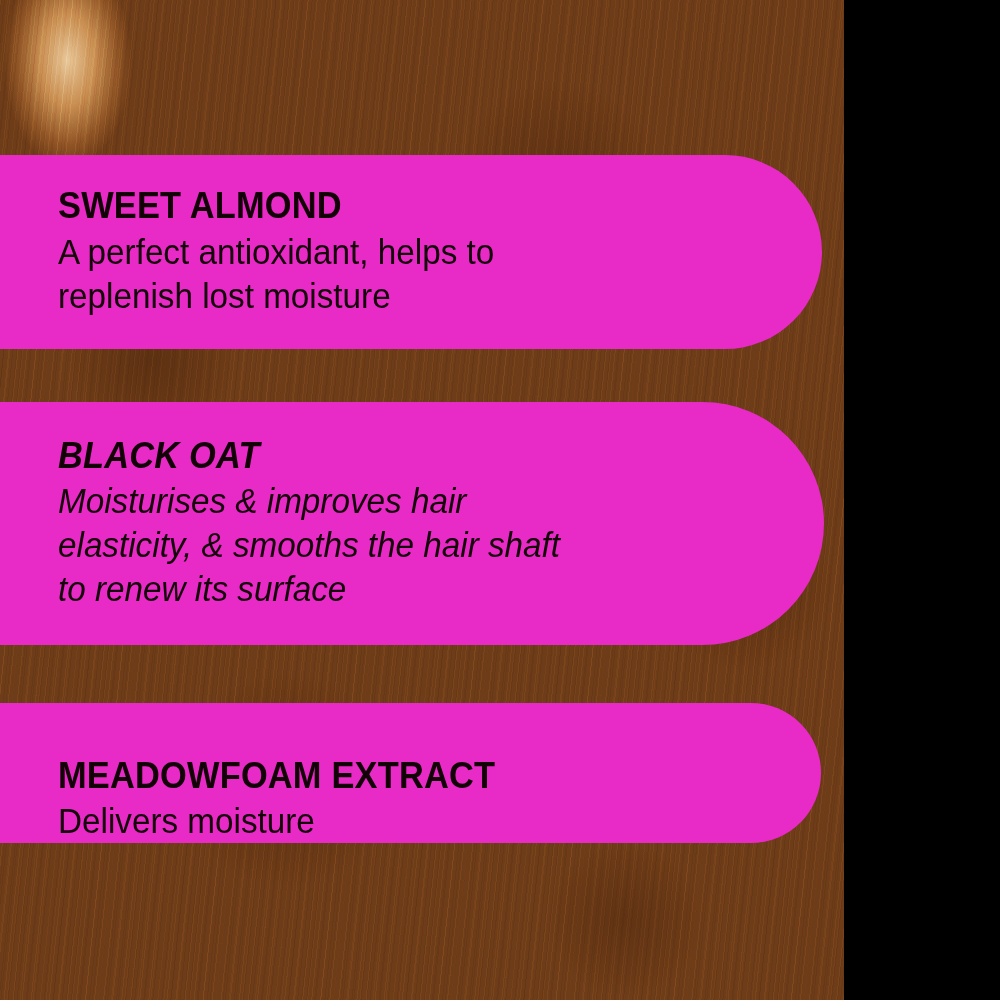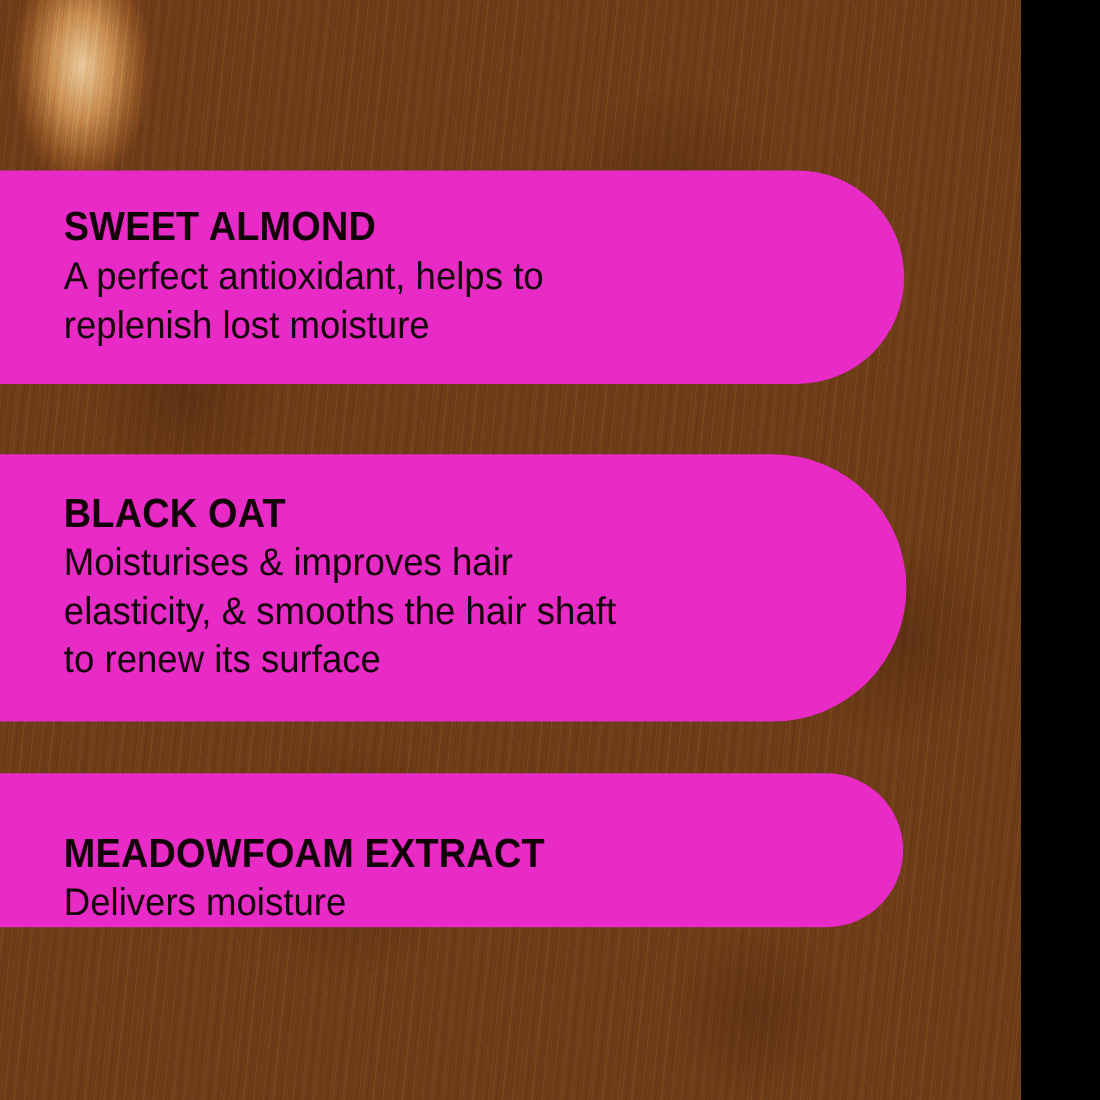--- a/index.html
+++ b/index.html
@@ -124,35 +124,35 @@
     line-height: 1.26;
     margin: 0;
     transform: scaleX(0.95);
     transform-origin: left center;
   }
   .banner-body span { display: block; white-space: nowrap; }
 </style>
 </head>
 <body>
 
-<div id="canvas" style="--pink: #e82ac6; width: 928px; height: 1000px;">
+<div id="canvas" style="--pink: #e82ac6; width: 844px; height: 1000px;">
 
   <div class="bg-photo"></div>
   <div class="bg-striations"></div>
   <div class="bg-shadowing"></div>
 
   <div class="banner" style="top: 155px; height: 194px; width: 822px; border-top-right-radius: 97px; border-bottom-right-radius: 97px;">
     <h2 class="banner-title">SWEET ALMOND</h2>
     <p class="banner-body">
       <span>A perfect antioxidant, helps to</span>
       <span>replenish lost moisture</span>
     </p>
   </div>
 
-  <div class="banner" style="top: 413px; height: 243px; width: 824px; border-top-right-radius: 121.5px; border-bottom-right-radius: 121.5px;">
+  <div class="banner" style="top: 402px; height: 243px; width: 824px; border-top-right-radius: 121.5px; border-bottom-right-radius: 121.5px; font-style: italic;">
     <h2 class="banner-title">BLACK OAT</h2>
     <p class="banner-body">
       <span>Moisturises &amp; improves hair</span>
       <span>elasticity, &amp; smooths the hair shaft</span>
       <span>to renew its surface</span>
     </p>
   </div>
 
   <div class="banner" style="top: 703px; height: 140px; width: 821px; border-top-right-radius: 70px; border-bottom-right-radius: 70px; justify-content: flex-end;">
     <h2 class="banner-title">MEADOWFOAM EXTRACT</h2>

